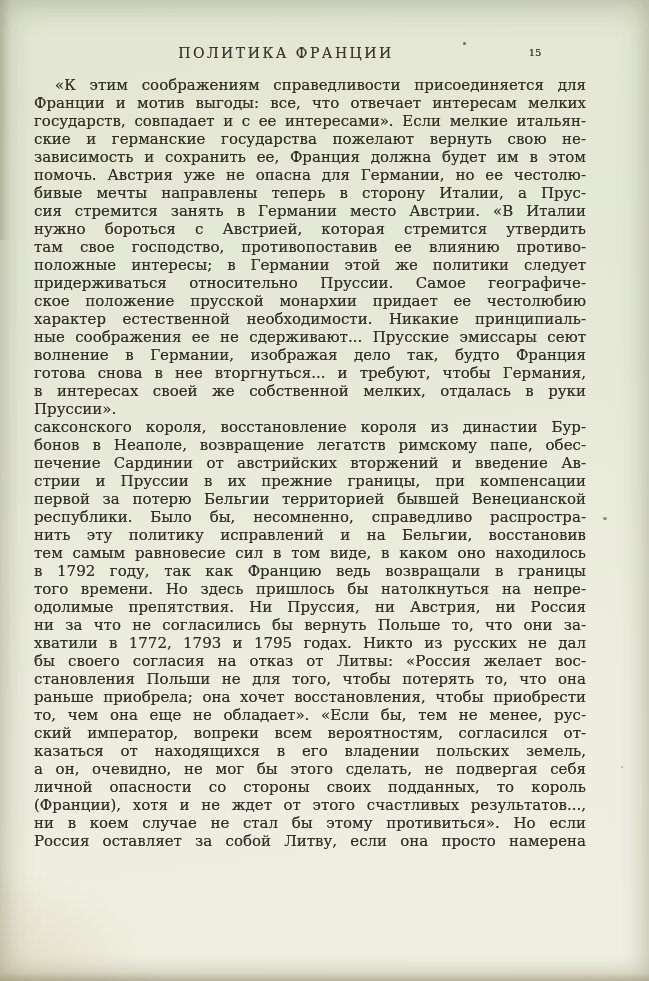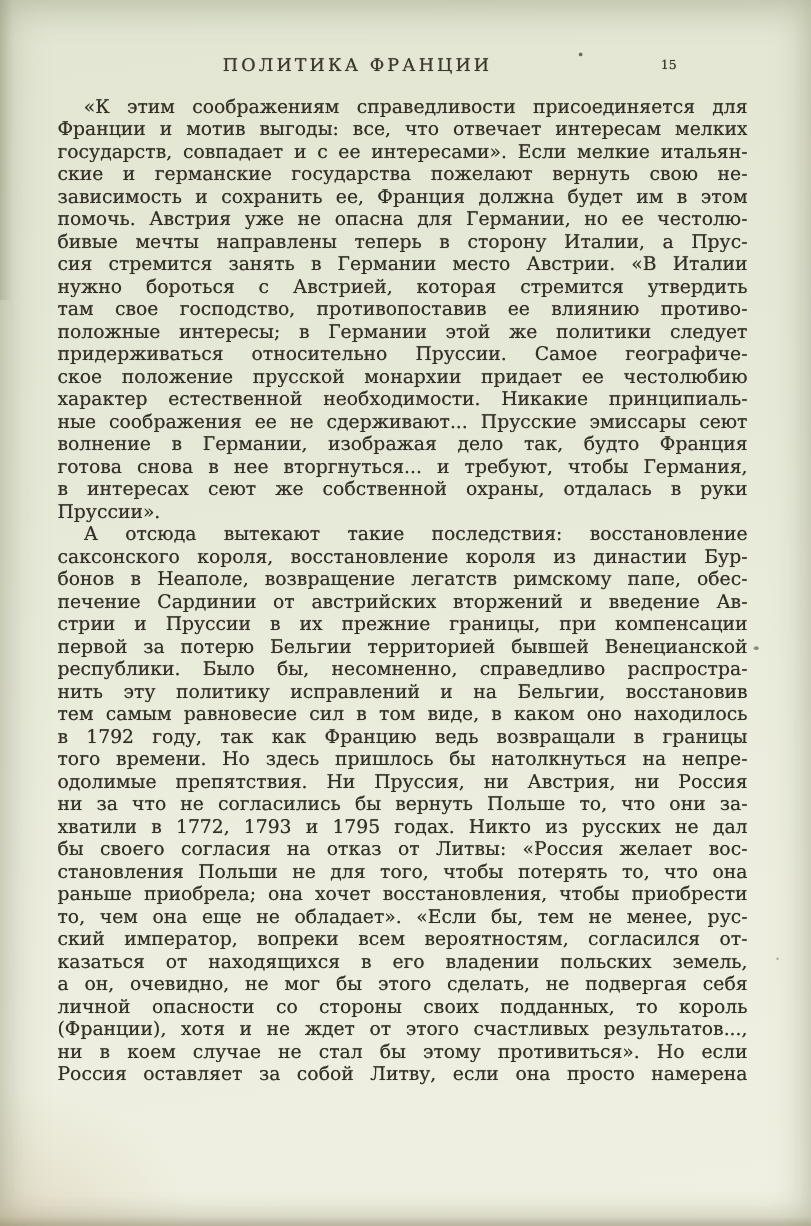--- a/index.html
+++ b/index.html
@@ -37,21 +37,21 @@
     text-shadow: 0 0 0.6px rgba(59,55,44,0.7);
     white-space: nowrap;
   }
   .page-number {
     position: absolute; top: 44px; left: 518px; width: 34px; height: 18px;
     font-size: 10px; line-height: 18px; color: #3b372c;
     text-shadow: 0 0 0.6px rgba(59,55,44,0.7);
     text-align: center;
   }
   .text-block {
-    position: absolute; left: 46px; top: 76px; width: 552px;
+    position: absolute; left: 34px; top: 76px; width: 552px;
     font-size: 15px; color: #332f27;
     text-shadow: 0 0 0.55px rgba(48,43,33,0.65);
   }
   .paragraph { margin: 0; padding: 0; }
   .line {
     height: 18px; line-height: 18px;
     text-align: justify; text-align-last: justify;
     overflow: hidden; white-space: nowrap;
   }
   .line.indent { text-indent: 21px; }
@@ -86,25 +86,24 @@
         <div class="line">сия стремится занять в Германии место Австрии. «В Италии</div>
         <div class="line">нужно бороться с Австрией, которая стремится утвердить</div>
         <div class="line">там свое господство, противопоставив ее влиянию противо-</div>
         <div class="line">положные интересы; в Германии этой же политики следует</div>
         <div class="line">придерживаться относительно Пруссии. Самое географиче-</div>
         <div class="line">ское положение прусской монархии придает ее честолюбию</div>
         <div class="line">характер естественной необходимости. Никакие принципиаль-</div>
         <div class="line">ные соображения ее не сдерживают... Прусские эмиссары сеют</div>
         <div class="line">волнение в Германии, изображая дело так, будто Франция</div>
         <div class="line">готова снова в нее вторгнуться... и требуют, чтобы Германия,</div>
-        <div class="line">в интересах сеют же собственной охраны, отдалась в руки</div>
+        <div class="line">в интересах своей же собственной мелких, отдалась в руки</div>
         <div class="line short-last">Пруссии».</div>
       </div>
       <div class="paragraph">
-        <div class="line indent">А отсюда вытекают такие последствия: восстановление</div>
         <div class="line">саксонского короля, восстановление короля из династии Бур-</div>
         <div class="line">бонов в Неаполе, возвращение легатств римскому папе, обес-</div>
         <div class="line">печение Сардинии от австрийских вторжений и введение Ав-</div>
         <div class="line">стрии и Пруссии в их прежние границы, при компенсации</div>
         <div class="line">первой за потерю Бельгии территорией бывшей Венецианской</div>
         <div class="line">республики. Было бы, несомненно, справедливо распростра-</div>
         <div class="line">нить эту политику исправлений и на Бельгии, восстановив</div>
         <div class="line">тем самым равновесие сил в том виде, в каком оно находилось</div>
         <div class="line">в 1792 году, так как Францию ведь возвращали в границы</div>
         <div class="line">того времени. Но здесь пришлось бы натолкнуться на непре-</div>

